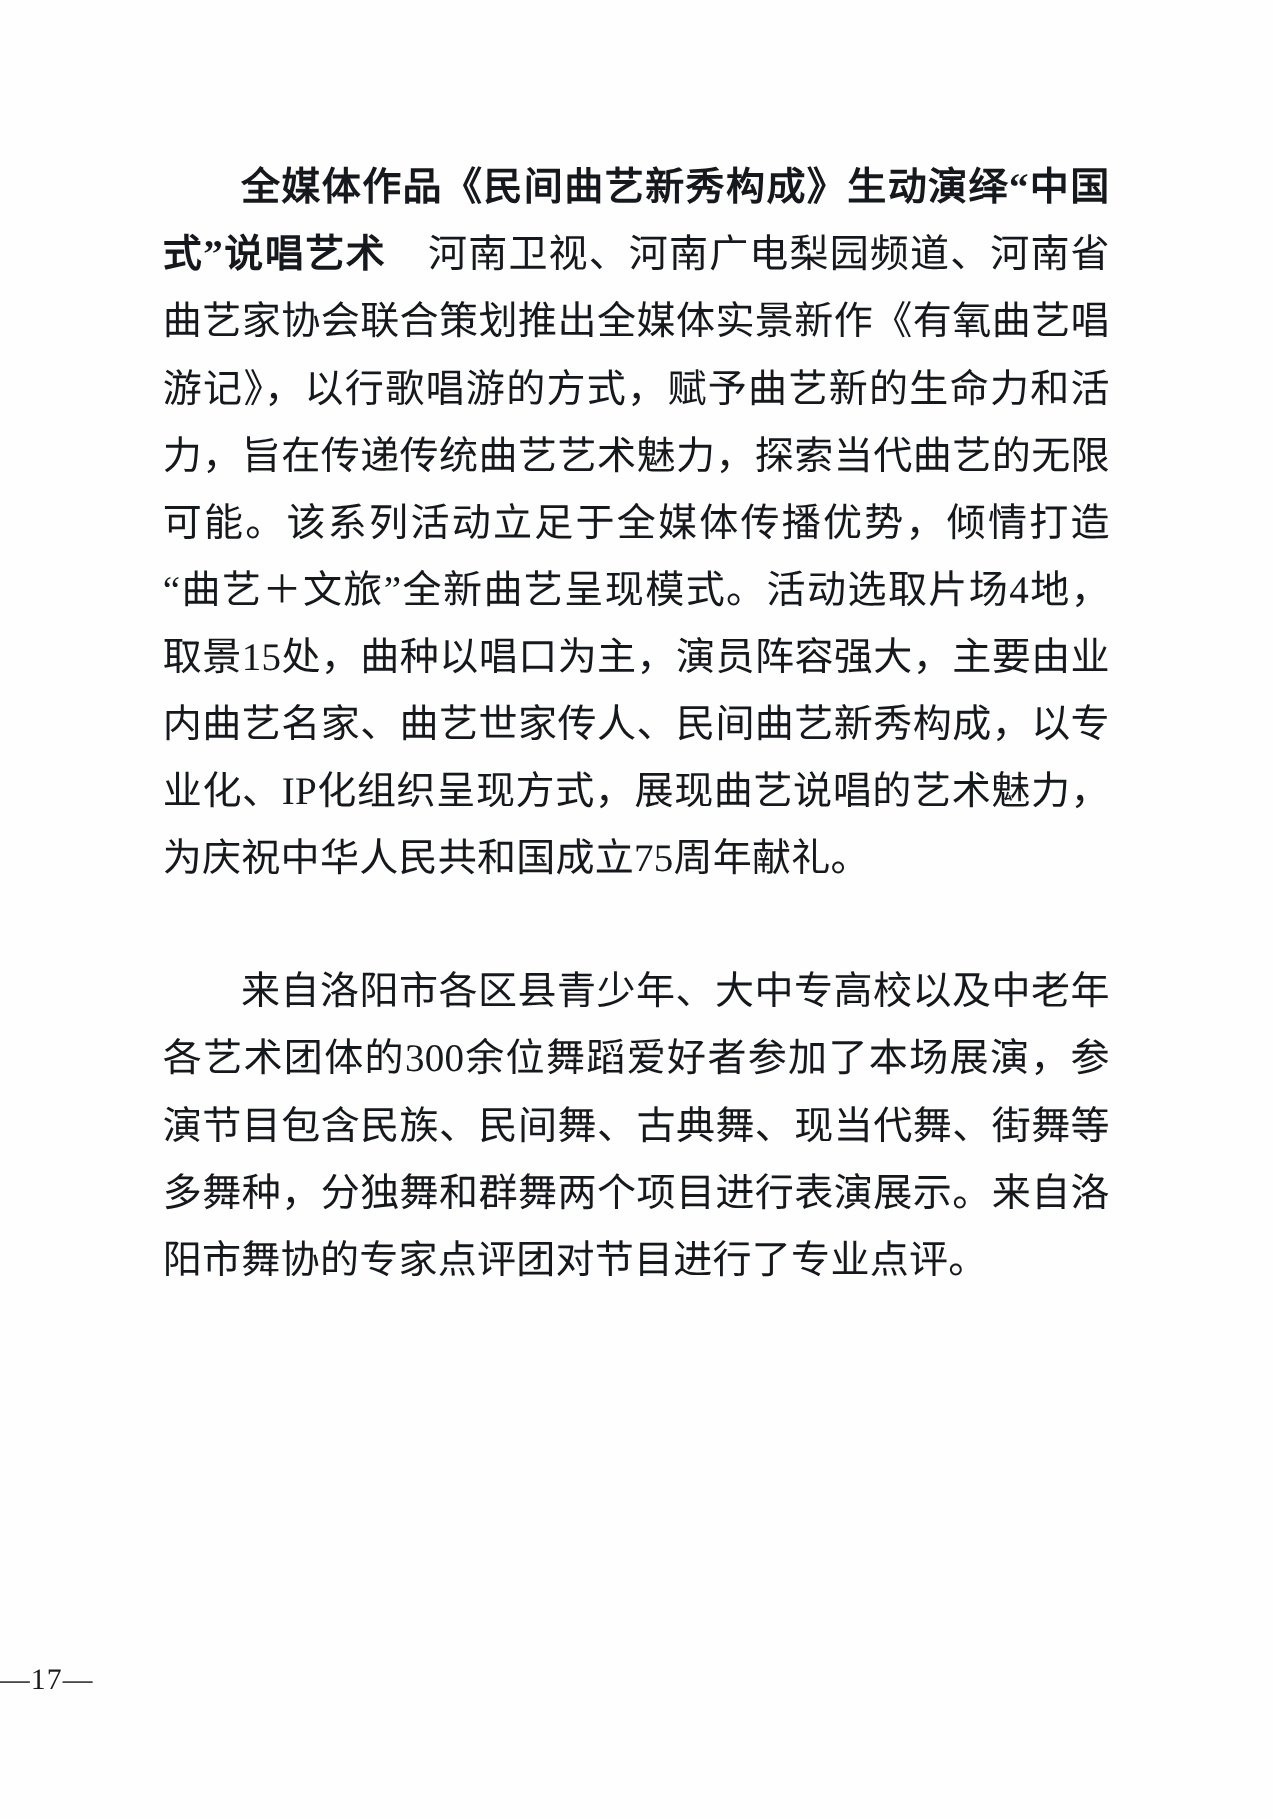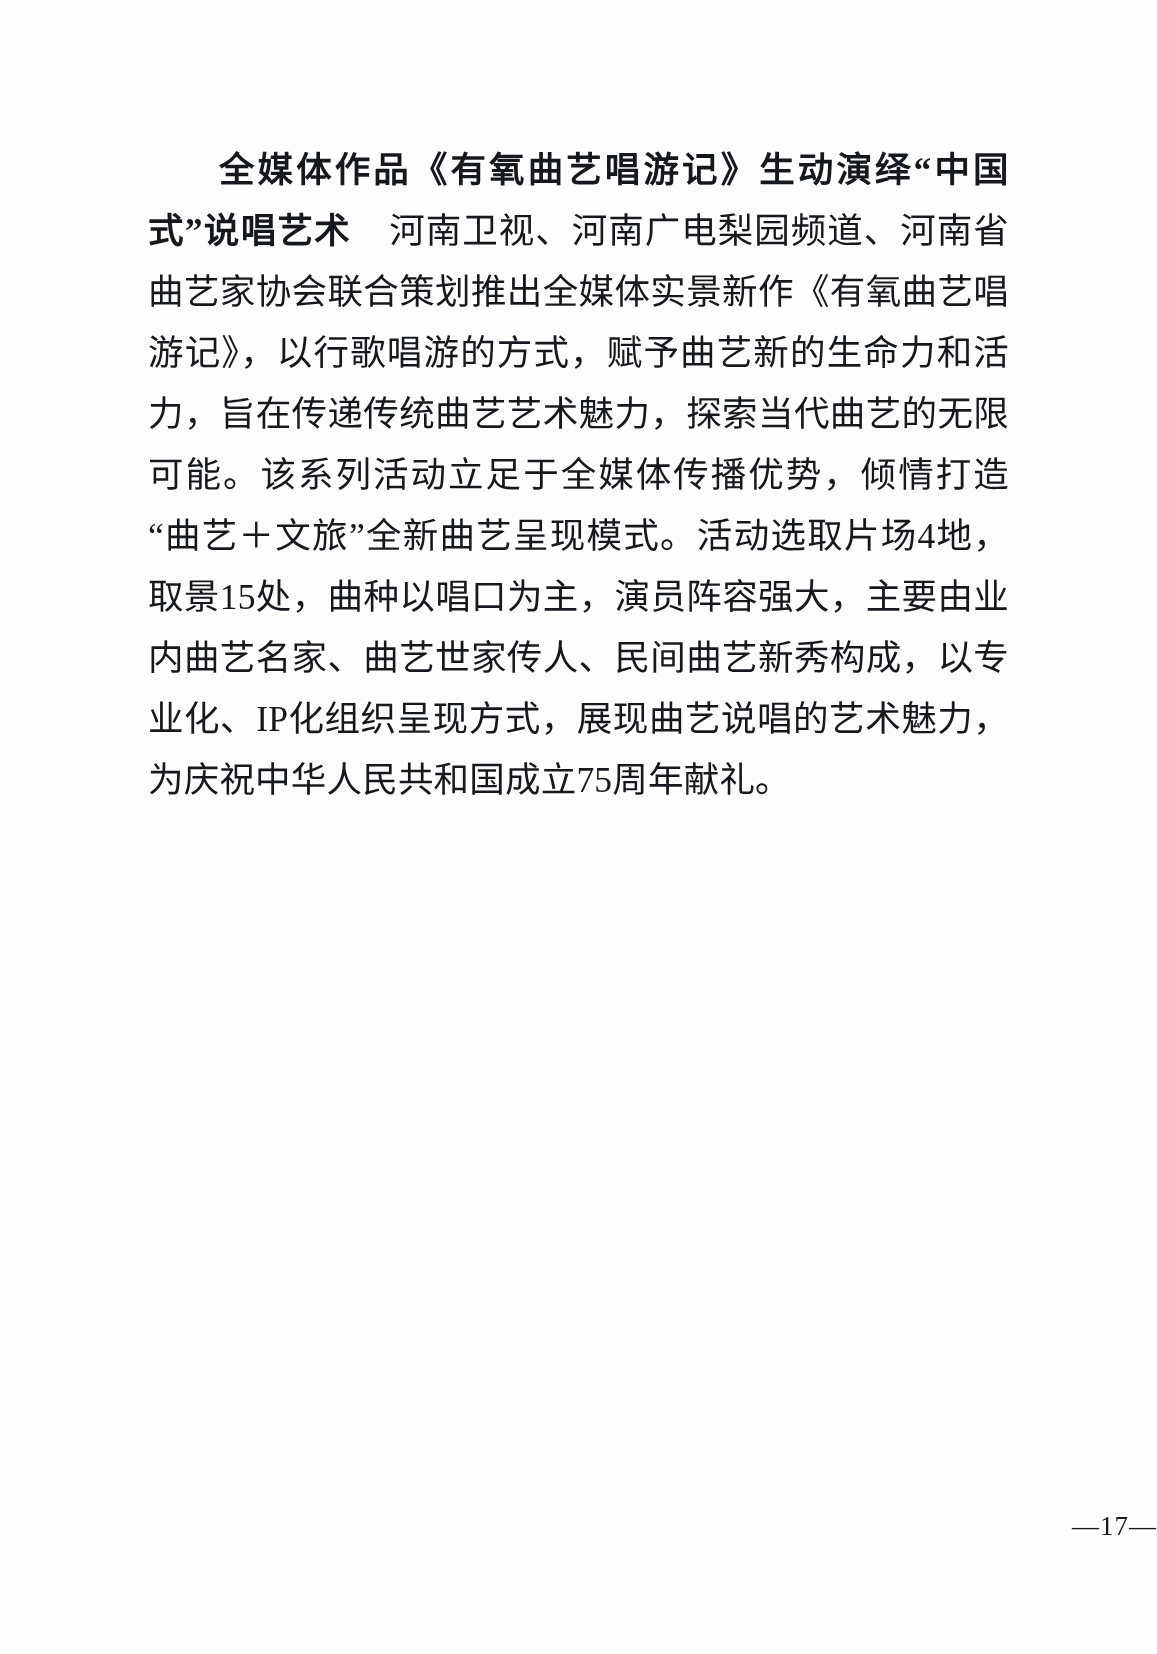--- a/index.html
+++ b/index.html
@@ -50,35 +50,36 @@
   }
   .lead-sep {
     display: inline-block;
     width: 1.05em;
   }
   .page-number {
     position: absolute;
     left: 0;
     right: 0;
     bottom: 112px;
-    text-align: right;
+    text-align: left;
     font-size: 27px;
     font-family: "Liberation Serif", "DejaVu Serif", serif;
     color: #1a1a1a;
     letter-spacing: 1px;
   }
 </style>
 </head>
 <body>
 
 <div class="page">
 
   <div class="body-text">
-    <p class="para"><span class="lead">全媒体作品《有氧曲艺唱游记》生动演绎“中国式”说唱艺术</span><span class="lead-sep"></span><span>河南卫视、河南广电梨园频道、河南省曲艺家协会联合策划推出全媒体实景新作《有氧曲艺唱游记》，以行歌唱游的方式，赋予曲艺新的生命力和活力，旨在传递传统曲艺艺术魅力，探索当代曲艺的无限可能。该系列活动立足于全媒体传播优势，倾情打造“曲艺＋文旅”全新曲艺呈现模式。活动选取片场4地，取景15处，曲种以唱口为主，演员阵容强大，主要由业内曲艺名家、曲艺世家传人、民间曲艺新秀构成，以专业化、IP化组织呈现方式，展现曲艺说唱的艺术魅力，为庆祝中华人民共和国成立75周年献礼。</span></p>
+    <p class="para"><span class="lead">全媒体作品《民间曲艺新秀构成》生动演绎“中国式”说唱艺术</span><span class="lead-sep"></span><span>河南卫视、河南广电梨园频道、河南省曲艺家协会联合策划推出全媒体实景新作《有氧曲艺唱游记》，以行歌唱游的方式，赋予曲艺新的生命力和活力，旨在传递传统曲艺艺术魅力，探索当代曲艺的无限可能。该系列活动立足于全媒体传播优势，倾情打造“曲艺＋文旅”全新曲艺呈现模式。活动选取片场4地，取景15处，曲种以唱口为主，演员阵容强大，主要由业内曲艺名家、曲艺世家传人、民间曲艺新秀构成，以专业化、IP化组织呈现方式，展现曲艺说唱的艺术魅力，为庆祝中华人民共和国成立75周年献礼。</span></p>
   </div>
 
   <div class="section-gap"></div>
 
   <div class="body-text">
+    <p class="para"><span>来自洛阳市各区县青少年、大中专高校以及中老年各艺术团体的300余位舞蹈爱好者参加了本场展演，参演节目包含民族、民间舞、古典舞、现当代舞、街舞等多舞种，分独舞和群舞两个项目进行表演展示。来自洛阳市舞协的专家点评团对节目进行了专业点评。</span></p>
   </div>
 
   <div class="page-number">—17—</div>
 </div>
 
 </body></html>

